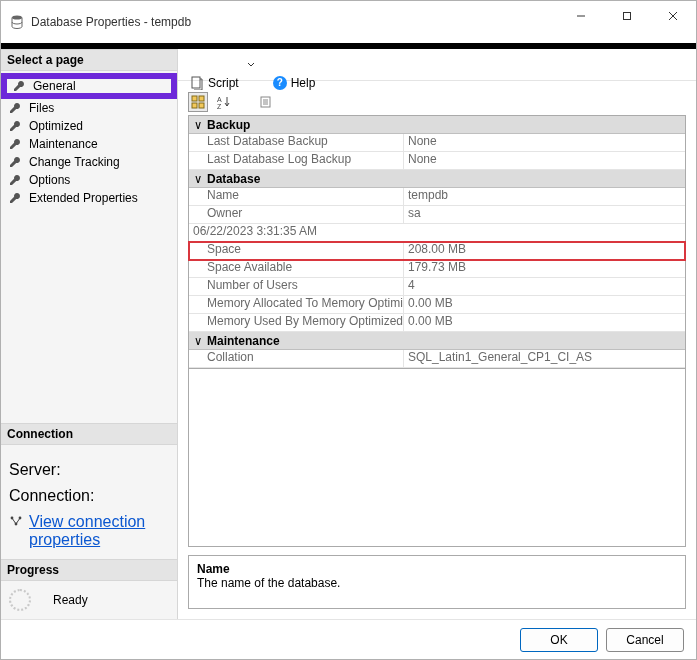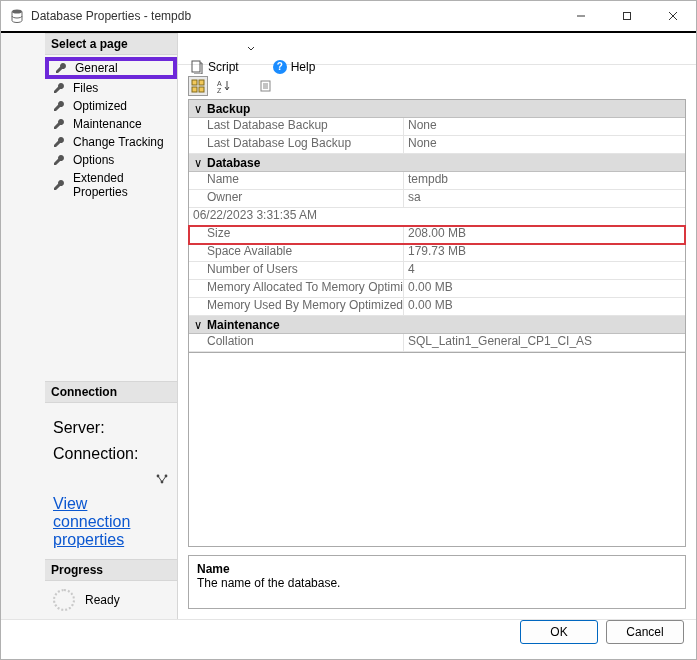--- a/index.html
+++ b/index.html
@@ -1,34 +1,34 @@
 <!DOCTYPE html>
 <html><head>
 <meta charset="utf-8">
 <style>
   * { box-sizing: border-box; }
   html, body { margin:0; padding:0; height:100%; font-family: "Segoe UI", Tahoma, sans-serif; font-size:12px; color:#000; background:#fff; }
   .window { width:697px; height:660px; border:1px solid #b0b0b0; background:#fff; display:flex; flex-direction:column; position:relative; }
-  .titlebar { height:32px; display:flex; align-items:center; padding:0 0 0 8px; background:#fff; border-bottom:2px solid #000000; }
+  .titlebar { height:48px; display:flex; align-items:center; padding:0 0 0 8px; background:#fff; border-bottom:6px solid #000000; }
   .titlebar .db-icon { width:16px; height:16px; margin-right:6px; display:flex; align-items:center; justify-content:center; }
   .titlebar .title { flex:1; font-size:12px; color:#333; }
   .winbtns { display:flex; height:100%; }
   .winbtn { width:46px; height:30px; display:flex; align-items:center; justify-content:center; color:#444; }
   .winbtn svg { width:10px; height:10px; }
   .content { flex:1 1 auto; display:flex; min-height:0; }
-  .left { width:177px; background:#f5f5f5; border-right:1px solid #d6d6d6; display:flex; flex-direction:column;padding-left:44px; }
+  .left { width:177px; background:#f5f5f5; border-right:1px solid #d6d6d6; display:flex; flex-direction:column; }
   .section-hdr { background:#e4e4e4; font-weight:bold; padding:3px 6px; border-top:1px solid #d6d6d6; border-bottom:1px solid #d6d6d6; }
   .pages { padding:2px 0; }
   .page-item { display:flex; align-items:center; gap:6px; padding:2px 8px; cursor:default; }
   .page-item .wrench { flex:0 0 14px; display:flex; align-items:center; }
-  .page-item.sel { border:4px solid #6d28d9; padding:0px 6px; }
+  .page-item.sel { border:6px solid #6d28d9; padding:0px 6px; }
   .conn-block { padding:8px 8px 10px 8px; font-size:16px; }
   .conn-block .row { margin:8px 0; }
-  .viewlink { display:flex; align-items:flex-end; gap:6px; color:#0b57d0; text-decoration:underline; cursor:pointer; margin-top:8px;flex-direction:column; }
-  .progress-block { padding:8px; display:flex; align-items:center; gap:10px; }
+  .viewlink { display:flex; align-items:flex-start; gap:6px; color:#0b57d0; text-decoration:underline; cursor:pointer; margin-top:8px; }
+  .progress-block { padding:8px; display:flex; align-items:center; gap:22px; }
   .spinner { width:22px; height:22px; border:2px dotted #c9c9c9; border-radius:50%; }
   .flex-spacer { flex:1 1 auto; }
 
   .right { flex:1; display:flex; flex-direction:column; min-width:0; }
   .toolbar { height:32px; display:flex; align-items:center; gap:4px; padding:0 8px; border-bottom:1px solid #e4e4e4; }
   .tbtn { display:flex; align-items:center; gap:4px; padding:2px 4px;margin-top:36px; }
   .tbtn svg { width:14px; height:14px; }
   .dropdown-arrow svg { width:8px; height:8px; }
   .help-icon { width:14px; height:14px; border-radius:50%; background:#1a8cff; color:#fff; display:flex; align-items:center; justify-content:center; font-weight:bold; font-size:10px; }
 
@@ -42,21 +42,21 @@
   .catrow .label { font-weight:bold; }
   .proprow { display:flex; height:18px; border-bottom:1px solid #e4e4e4; }
   .proprow .key { width:215px; padding-left:18px; color:#6a6a6a; border-right:1px solid #e4e4e4; overflow:hidden; white-space:nowrap; }
   .proprow .val { flex:1; padding-left:4px; color:#6a6a6a; overflow:hidden; white-space:nowrap; }
   .proprow.hl { outline:2px solid #d9363e; outline-offset:-1px; position:relative; z-index:1; }
   .gridfill { background:#fff; border:1px solid #aaa; border-top:none; flex:1; }
 
   .desc-box { border:1px solid #aaa; margin-top:8px; padding:6px 8px; height:54px; }
   .desc-box .dname { font-weight:bold; }
 
-  .footer { height:40px; border-top:1px solid #e4e4e4; display:flex; justify-content:flex-end; gap:8px; padding:0 12px; background:#fff; }
+  .footer { height:40px; border-top:1px solid #e4e4e4; display:flex; align-items:center; justify-content:flex-end; gap:8px; padding:0 12px; background:#fff; }
   .btn { min-width:78px; height:24px; border:1px solid #888; background:#fdfdfd; border-radius:3px; display:flex; align-items:center; justify-content:center; cursor:pointer; }
   .btn.primary { border:1px solid #0067c0; }
 </style>
 </head>
 <body>
 
 <div class="window">
 
   <div class="titlebar">
     <span class="db-icon">
@@ -244,21 +244,21 @@
               <div class="val">tempdb</div>
             </div>
             <div class="proprow">
               <div class="key">Owner</div>
               <div class="val">sa</div>
             </div>
             <div class="proprow">
               <div class="val">06/22/2023 3:31:35 AM</div>
             </div>
             <div class="proprow hl">
-              <div class="key">Size</div>
+              <div class="key">Space</div>
               <div class="val">208.00 MB</div>
             </div>
             <div class="proprow">
               <div class="key">Space Available</div>
               <div class="val">179.73 MB</div>
             </div>
             <div class="proprow">
               <div class="key">Number of Users</div>
               <div class="val">4</div>
             </div>

